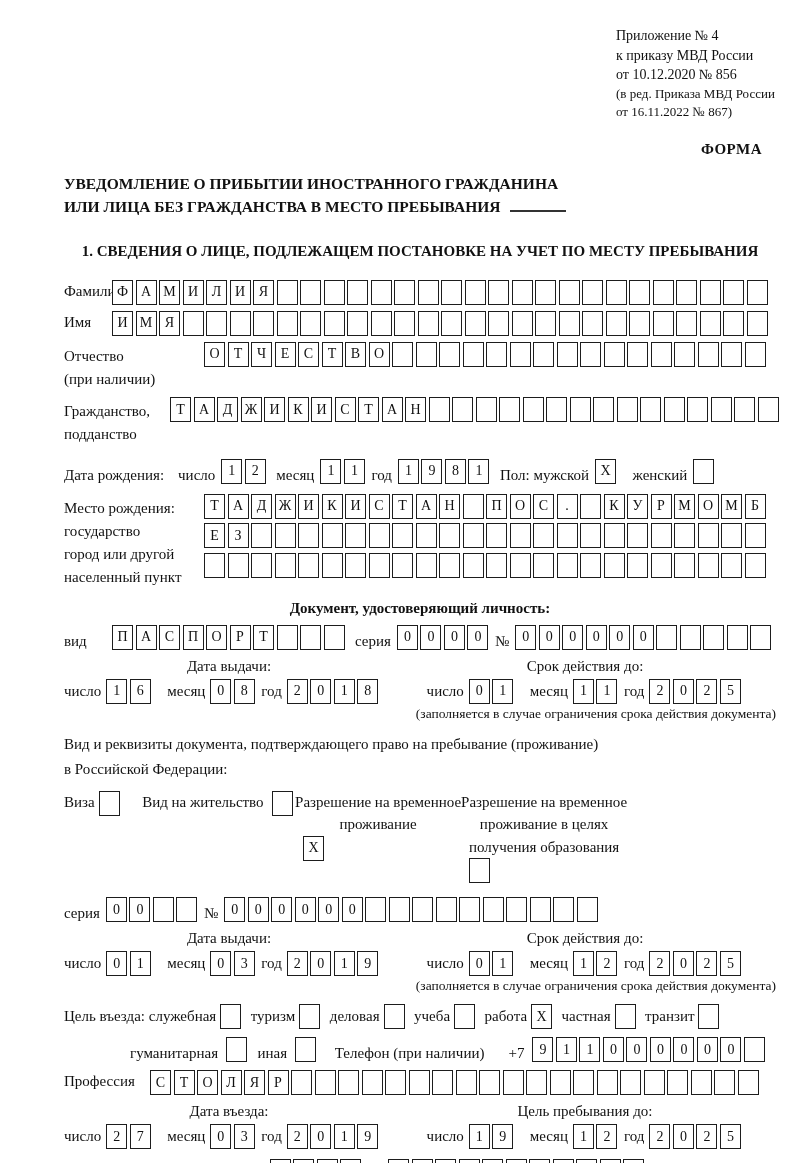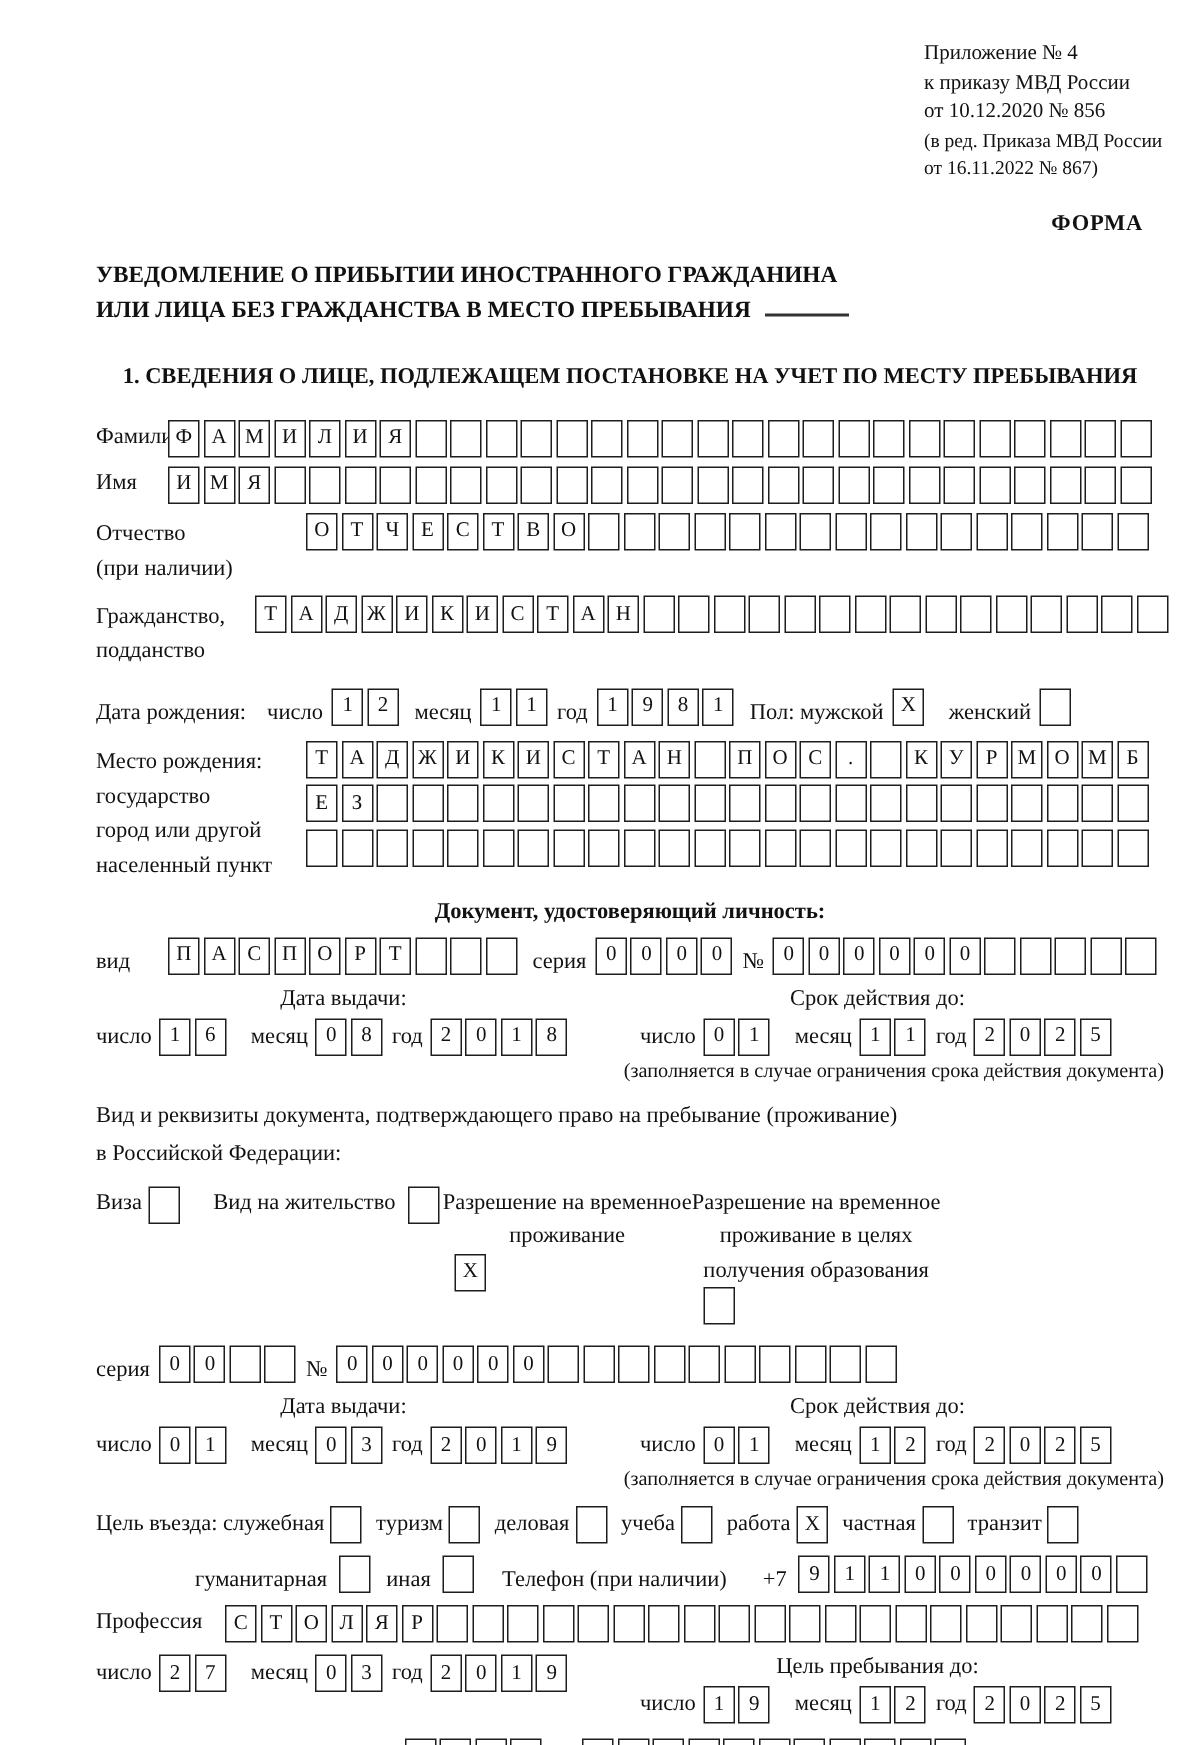--- a/index.html
+++ b/index.html
@@ -631,20 +631,21 @@
         <span class="cell"></span>
         <span class="cell"></span>
         <span class="cell"></span>
         <span class="cell"></span>
         <span class="cell"></span>
       </span>
   </div>
 
   <div class="dates">
     <div class="col-l">
+      <div class="dhead">Дата въезда:</div>
       <div class="dline">
         <span class="t">число</span>
         <span class="cells">
             <span class="cell">2</span>
             <span class="cell">7</span>
           </span>
         <span class="t gap14">месяц</span>
         <span class="cells">
             <span class="cell">0</span>
             <span class="cell">3</span>

